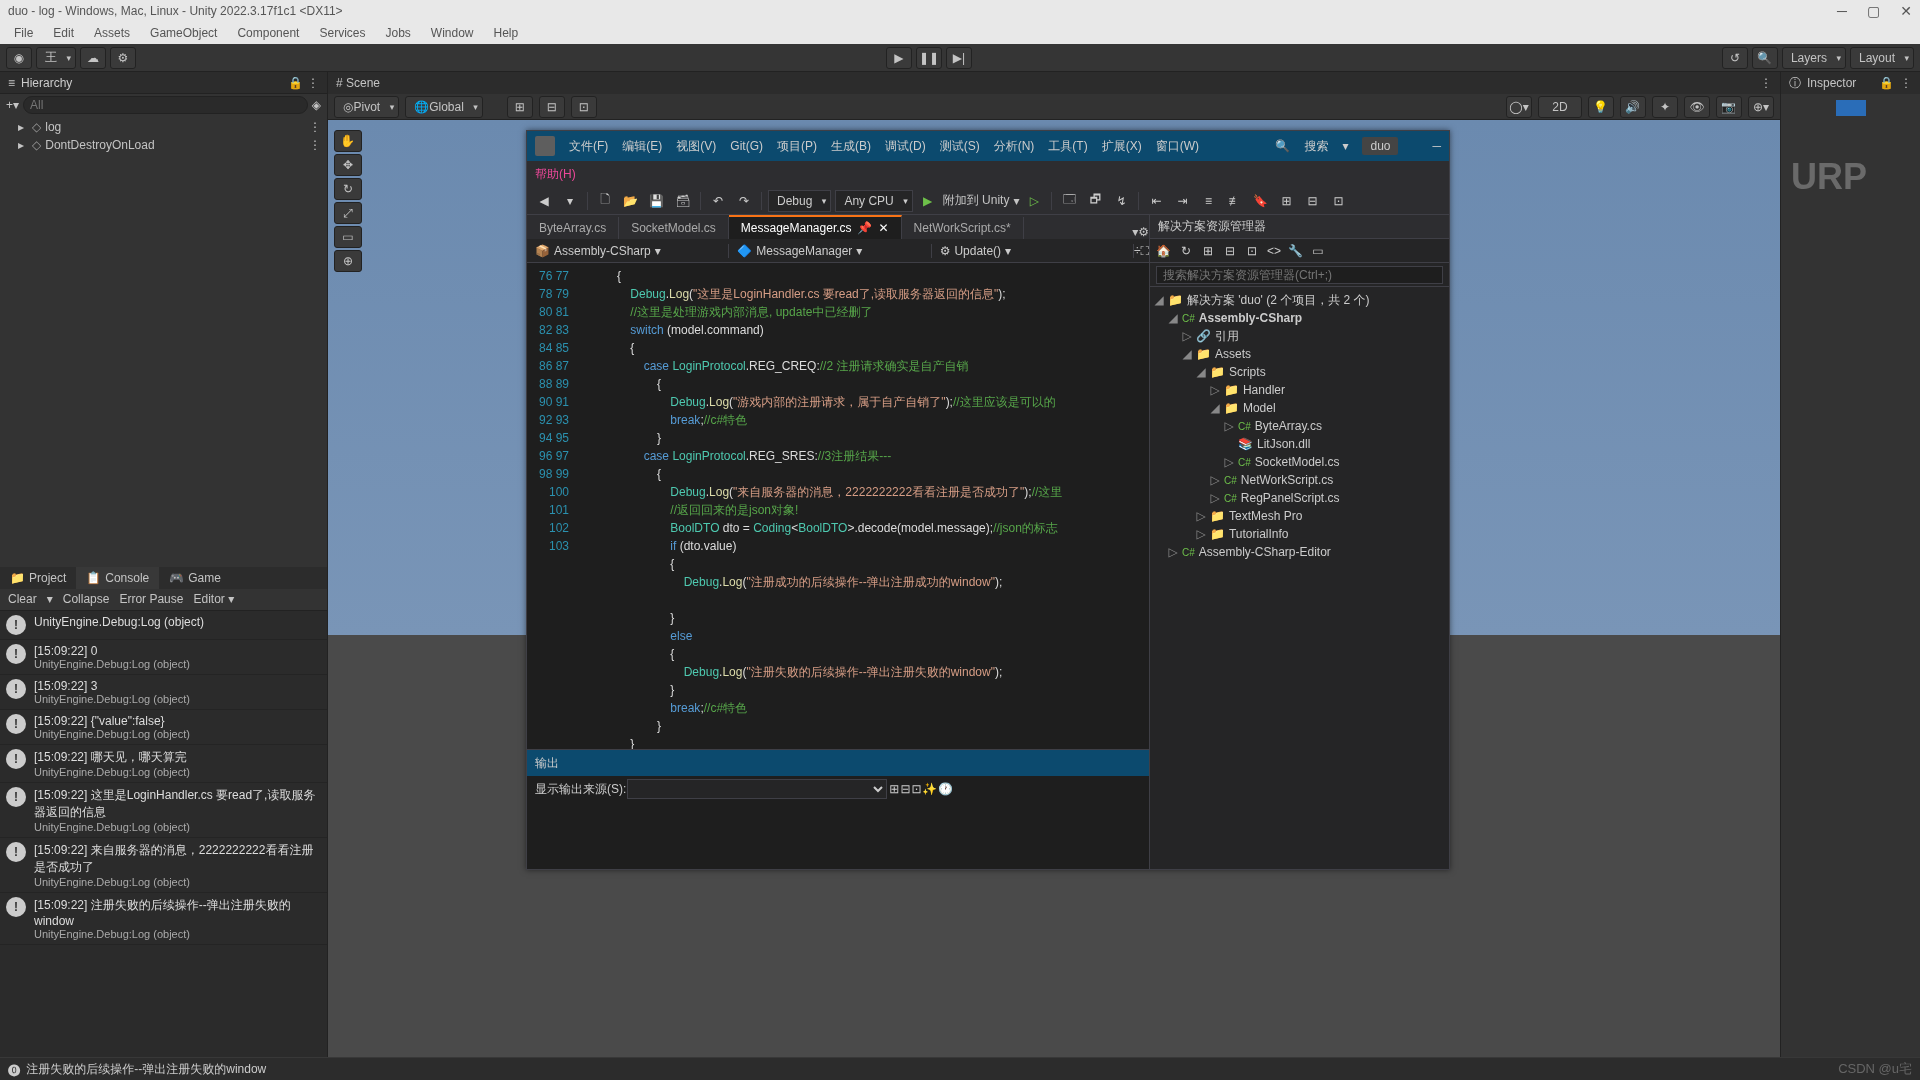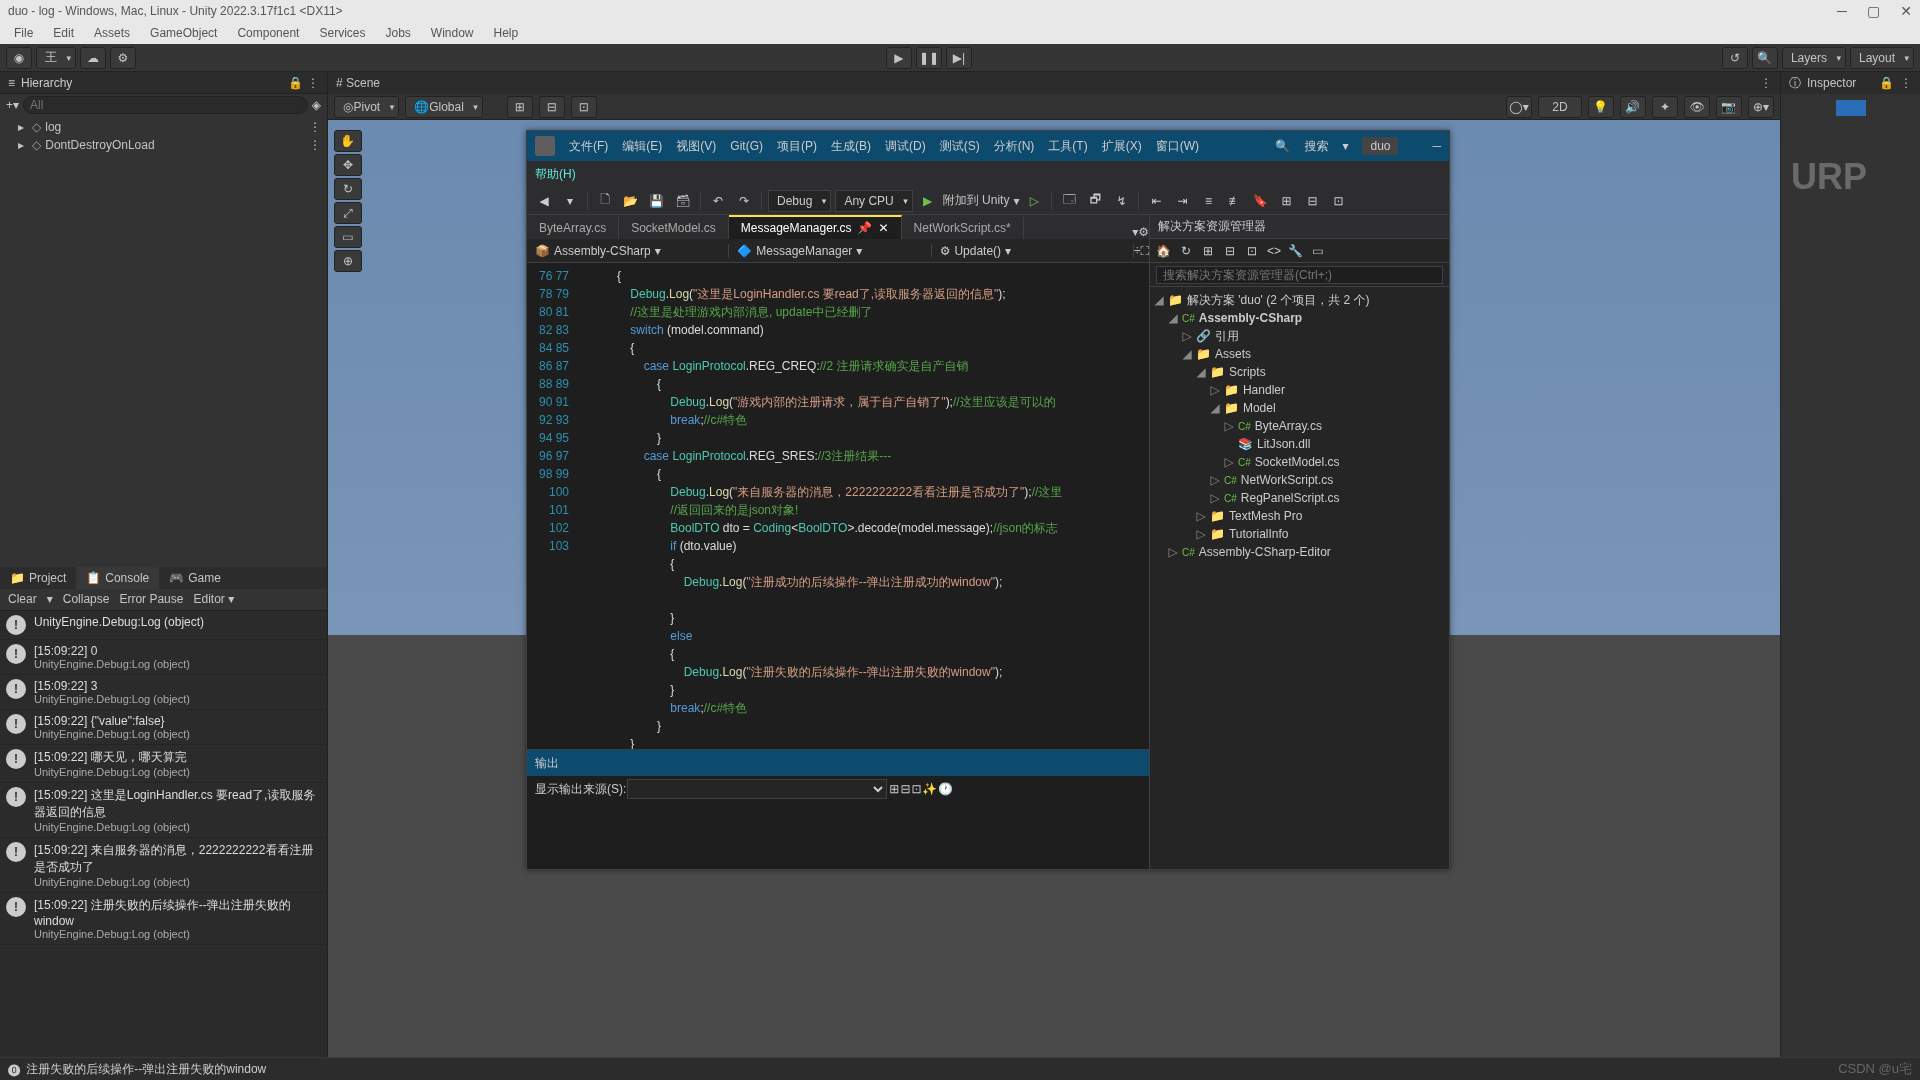--- a/index.html
+++ b/index.html
@@ -62,34 +62,34 @@
 
 .insp-tab { height: 22px; background: #2c2c2c; display: flex; align-items: center; gap: 6px; padding: 0 8px; }
 .urp { color: #6a6a6a; font-size: 36px; font-weight: bold; padding: 40px 10px; text-align: left; }
 
 
 .vs { position: absolute; left: 526px; top: 130px; width: 924px; height: 740px; background: #2d2d30; border: 1px solid #3f3f46; display: flex; flex-direction: column; box-shadow: 0 0 6px rgba(0,0,0,.5); }
 .vs-title { height: 30px; background: #0c4a6e; display: flex; align-items: center; padding: 0 8px; gap: 14px; color: #ccc; }
 .vs-title .vslogo { width: 20px; height: 20px; background: #5e5e5e; border-radius: 2px; }
 .vs-title .m { cursor: pointer; }
 .vs-title .sp { flex: 1; }
-.vs-sub { height: 26px; display: flex; align-items: center; padding: 0 8px; gap: 14px; color: #5eead4; }
+.vs-sub { height: 26px; display: flex; align-items: center; padding: 0 8px; gap: 14px; color: #ec4899; }
 .vs-toolbar { height: 28px; background: #2d2d30; border-bottom: 1px solid #3f3f46; display: flex; align-items: center; gap: 4px; padding: 0 6px; }
 .vs-toolbar .vbtn { width: 22px; height: 22px; display: flex; align-items: center; justify-content: center; cursor: pointer; color: #ccc; }
 .vs-toolbar .vdrop { height: 22px; background: #252526; border: 1px solid #3f3f46; padding: 0 18px 0 8px; display: flex; align-items: center; color: #ccc; position: relative; cursor: pointer; }
 .vs-toolbar .vdrop::after { content: "▾"; position: absolute; right: 4px; font-size: 9px; }
 .vs-toolbar .play { color: #6ec04a; }
 .vs-toolbar .sep { width: 1px; height: 18px; background: #3f3f46; margin: 0 2px; }
 .vs-body { flex: 1; display: flex; overflow: hidden; }
 .vs-left { flex: 1; display: flex; flex-direction: column; overflow: hidden; }
 .vs-right { width: 300px; border-left: 1px solid #3f3f46; display: flex; flex-direction: column; background: #252526; }
 
 .vs-tabs { height: 24px; background: #2d2d30; display: flex; align-items: flex-end; }
 .vs-tab { padding: 4px 12px; color: #aaa; cursor: pointer; border-right: 1px solid #3f3f46; display: flex; gap: 6px; align-items: center; }
-.vs-tab.active { background: #1e1e1e; color: #fff; border-top: 2px solid #fde047; }
+.vs-tab.active { background: #1e1e1e; color: #fff; border-top: 2px solid #f97316; }
 .vs-crumb { height: 24px; background: #252526; display: flex; align-items: center; border-bottom: 1px solid #3f3f46; }
 .vs-crumb .c { flex: 1; padding: 0 8px; color: #ccc; border-right: 1px solid #3f3f46; display: flex; align-items: center; gap: 4px; }
 
 .editor { flex: 1; background: #1e1e1e; display: flex; font-family: Consolas, monospace; font-size: 13px; overflow: hidden; }
 .gutter { width: 50px; background: #1e1e1e; color: #2b91af; text-align: right; padding: 4px 8px 4px 0; line-height: 18px; }
 .codewrap { flex: 1; overflow: auto; }
 .code { padding: 4px 0; line-height: 18px; white-space: pre; color: #dcdcdc; }
 .kw { color: #569cd6; }
 .ty { color: #4ec9b0; }
 .st { color: #d69d85; }

